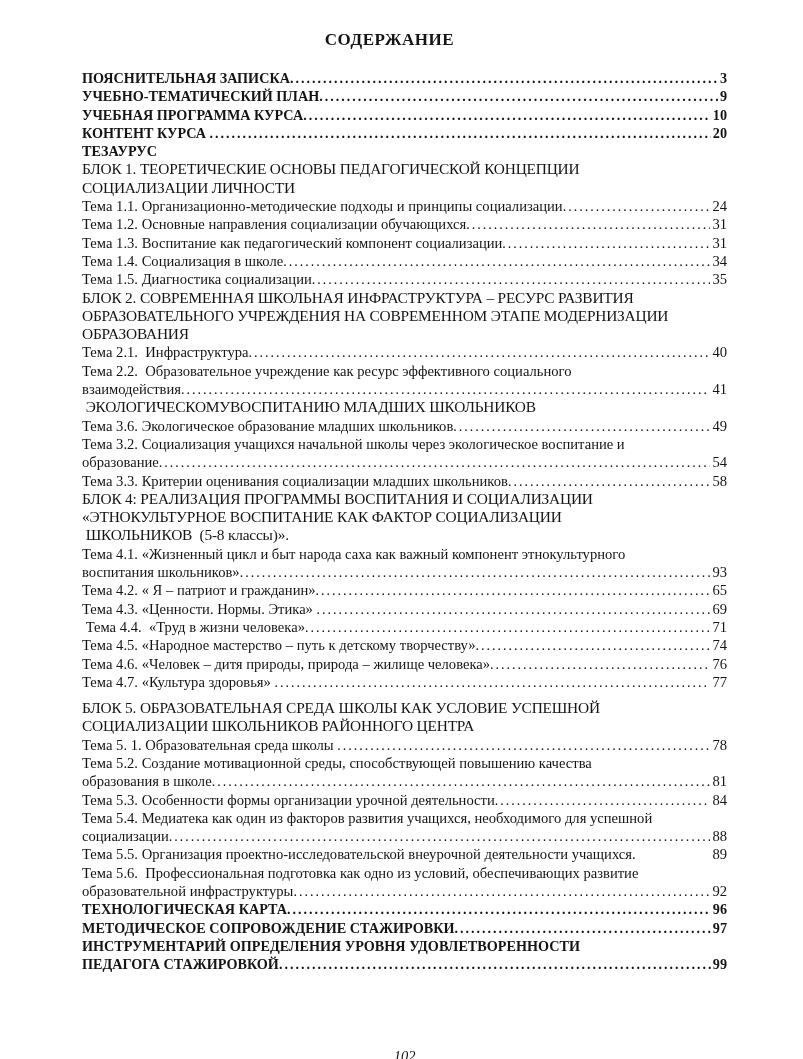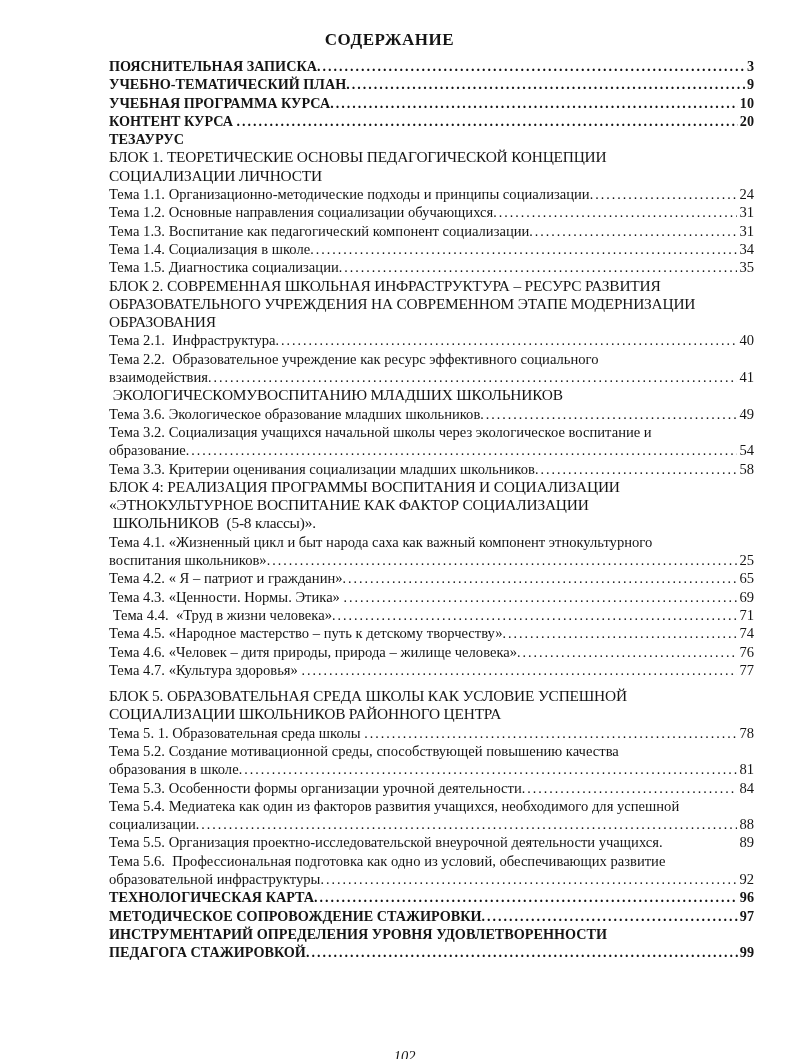--- a/index.html
+++ b/index.html
@@ -17,24 +17,23 @@
     top: 30px;
     left: 67px;
     width: 645px;
     text-align: center;
     font-weight: bold;
     font-size: 17px;
     letter-spacing: 0.5px;
   }
   .toc {
     position: absolute;
-    top: 57px;
+    top: 69px;
     left: 82px;
     width: 645px;
-    margin-left: 27px;
   }
   .toc-row {
     display: flex;
     align-items: baseline;
     height: 18.3px;
     font-size: 14.6px;
     line-height: 18.3px;
   }
   .toc-row .label {
     white-space: pre;
@@ -207,21 +206,21 @@
     <span class="pagenum"></span>
   </div>
       <div class="toc-row">
     <span class="label">Тема 4.1. «Жизненный цикл и быт народа саха как важный компонент этнокультурного</span>
     <span class="leader no-dots"></span>
     <span class="pagenum"></span>
   </div>
       <div class="toc-row">
     <span class="label">воспитания школьников»</span>
     <span class="leader"></span>
-    <span class="pagenum">25</span>
+    <span class="pagenum">93</span>
   </div>
       <div class="toc-row">
     <span class="label">Тема 4.2. « Я – патриот и гражданин»</span>
     <span class="leader"></span>
     <span class="pagenum">65</span>
   </div>
       <div class="toc-row">
     <span class="label">Тема 4.3. «Ценности. Нормы. Этика» </span>
     <span class="leader"></span>
     <span class="pagenum">69</span>

